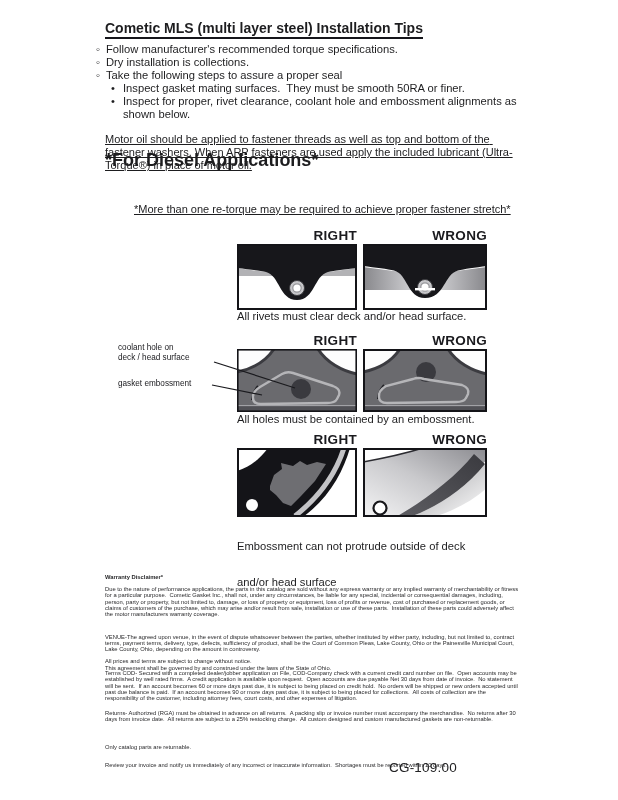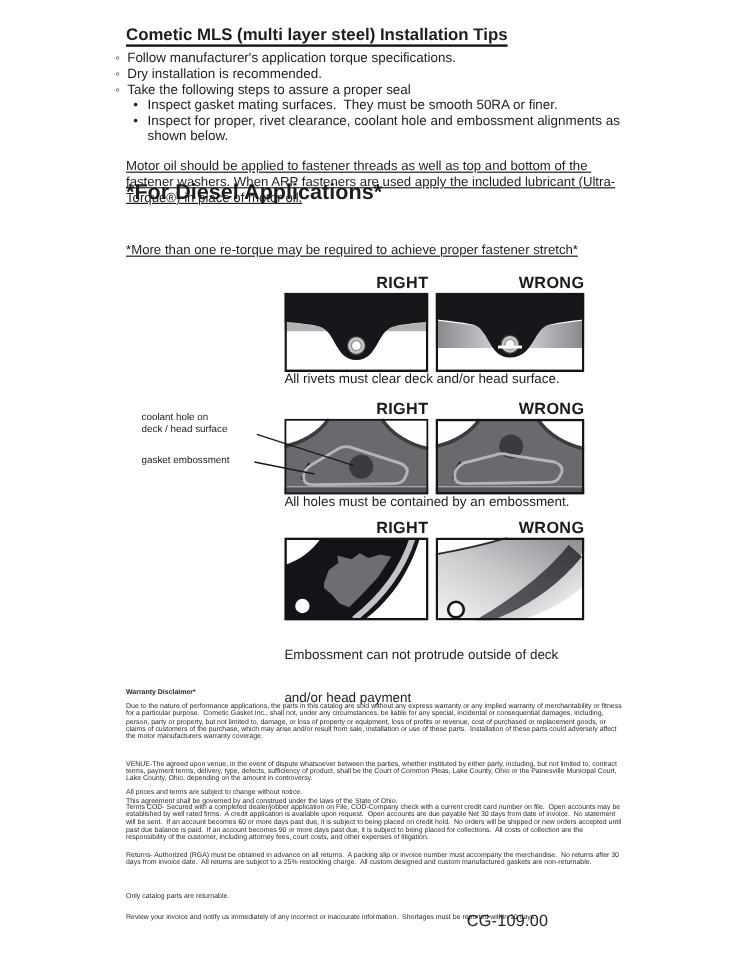--- a/index.html
+++ b/index.html
@@ -18,21 +18,21 @@
   .tips { left:96px; top:43px; width:438px; font-size:11.2px; line-height:13px; }
   .tip { position:relative; padding-left:10px; white-space:pre-wrap; }
   .tip::before { content:"\25E6"; position:absolute; left:0; top:0; }
   .tip.sub { padding-left:27px; }
   .tip.sub::before { content:"\2022"; left:15px; }
 
   .h2 { left:105px; top:116px; font-size:18px; font-weight:bold;margin-top:34px; }
   .para { left:105px; width:418px; font-size:11px; line-height:13px; white-space:pre-wrap;text-decoration:underline; }
   #p1 { top:133px; }
   #p2 { top:166px; }
-  #p3 { top:203px; }
+  #p3 { top:203px;margin-left:29px; }
 
   .dlabel { font-size:13.5px; font-weight:700; text-align:right; letter-spacing:0.3px; color:#1a1a1e; }
   .dlabel.l { left:237px; width:120px; }
   .dlabel.r { left:363px; width:124px; }
   .row1-label { top:228px; }
   .row2-label { top:333px; }
   .row3-label { top:432px; }
 
   .panel { display:block; }
   #s1r { left:237px; top:244px; }
@@ -65,22 +65,22 @@
   .pagenum { left:389px; top:760px; font-size:13.5px; letter-spacing:0.2px; color:#222224; }
 </style>
 </head>
 <body>
 
 <div class="page">
 
   <div class="abs title">Cometic MLS (multi layer steel) Installation Tips</div>
 
   <div class="abs tips">
-    <div class="tip">Follow manufacturer's application torque specifications.</div>
-    <div class="tip">Dry installation is recommended.</div>
+    <div class="tip">Follow manufacturer's recommended torque specifications.</div>
+    <div class="tip">Dry installation is collections.</div>
     <div class="tip">Take the following steps to assure a proper seal</div>
     <div class="tip sub">Inspect gasket mating surfaces.  They must be smooth 50RA or finer.</div>
     <div class="tip sub">Inspect for proper, rivet clearance, coolant hole and embossment alignments as shown below.</div>
   </div>
 
   <div class="abs h2">*For Diesel Applications*</div>
   <div class="abs para" id="p1">Motor oil should be applied to fastener threads as well as top and bottom of the fastener washers. When ARP fasteners are used apply the included lubricant (Ultra-Torque®) in place of motor oil.</div>
   <div class="abs para" id="p3">*More than one re-torque may be required to achieve proper fastener stretch*</div>
 
   <div class="abs dlabel l row1-label">RIGHT</div>
@@ -196,21 +196,21 @@
     <path d="M0,14 C22,10 44,5 60,0 H124 V12 C96,36 62,56 36,69 H0 Z" fill="url(#s3wMain)"></path>
     <path d="M0,14 C22,10 44,5 60,0" fill="none" stroke="#2b2b30" stroke-width="1.6"></path>
     <path d="M47,69 C72,60 101,42 122,16 L124,18 V40 C108,54 88,64 70,69 Z" fill="url(#s3wTail)"></path>
     <path d="M33,69 C62,52 92,30 111,6 L122,16 C101,42 72,60 47,69 Z" fill="url(#s3wDark)"></path>
     <circle cx="17" cy="60" r="6.5" fill="#ffffff" stroke="#17171b" stroke-width="2.2"></circle>
     <rect x="1" y="1" width="122" height="67" fill="none" stroke="#141418" stroke-width="2"></rect>
   </svg>
 
   <div class="abs cap" id="cap3">
     <div>Embossment can not protrude outside of deck</div>
-    <div>and/or head payment</div>
+    <div>and/or head surface</div>
   </div>
 
   <div class="abs fine fine-h" id="lh">Warranty Disclaimer*</div>
   <div class="abs fine" id="lp1">Due to the nature of performance applications, the parts in this catalog are sold without any express warranty or any implied warranty of merchantability or fitness for a particular purpose.  Cometic Gasket Inc., shall not, under any circumstances, be liable for any special, incidental or consequential damages, including, person, party or property, but not limited to, damage, or loss of property or equipment, loss of profits or revenue, cost of purchased or replacement goods, or claims of customers of the purchase, which may arise and/or result from sale, installation or use of these parts.  Installation of these parts could adversely affect the motor manufacturers warranty coverage.</div>
   <div class="abs fine" id="lp2">
     <div>VENUE-The agreed upon venue, in the event of dispute whatsoever between the parties, whether instituted by either party, including, but not limited to, contract terms, payment terms, delivery, type, defects, sufficiency of product, shall be the Court of Common Pleas, Lake County, Ohio or the Painesville Municipal Court, Lake County, Ohio, depending on the amount in controversy.</div>
     <div>This agreement shall be governed by and construed under the laws of the State of Ohio.</div>
   </div>
   <div class="abs fine" id="lp3">All prices and terms are subject to change without notice.</div>
   <div class="abs fine" id="lp4">Terms COD- Secured with a completed dealer/jobber application on File, COD-Company check with a current credit card number on file.  Open accounts may be established by well rated firms.  A credit application is available upon request.  Open accounts are due payable Net 30 days from date of invoice.  No statement will be sent.  If an account becomes 60 or more days past due, it is subject to being placed on credit hold.  No orders will be shipped or new orders accepted until past due balance is paid.  If an account becomes 90 or more days past due, it is subject to being placed for collections.  All costs of collection are the responsibility of the customer, including attorney fees, court costs, and other expenses of litigation.</div>

